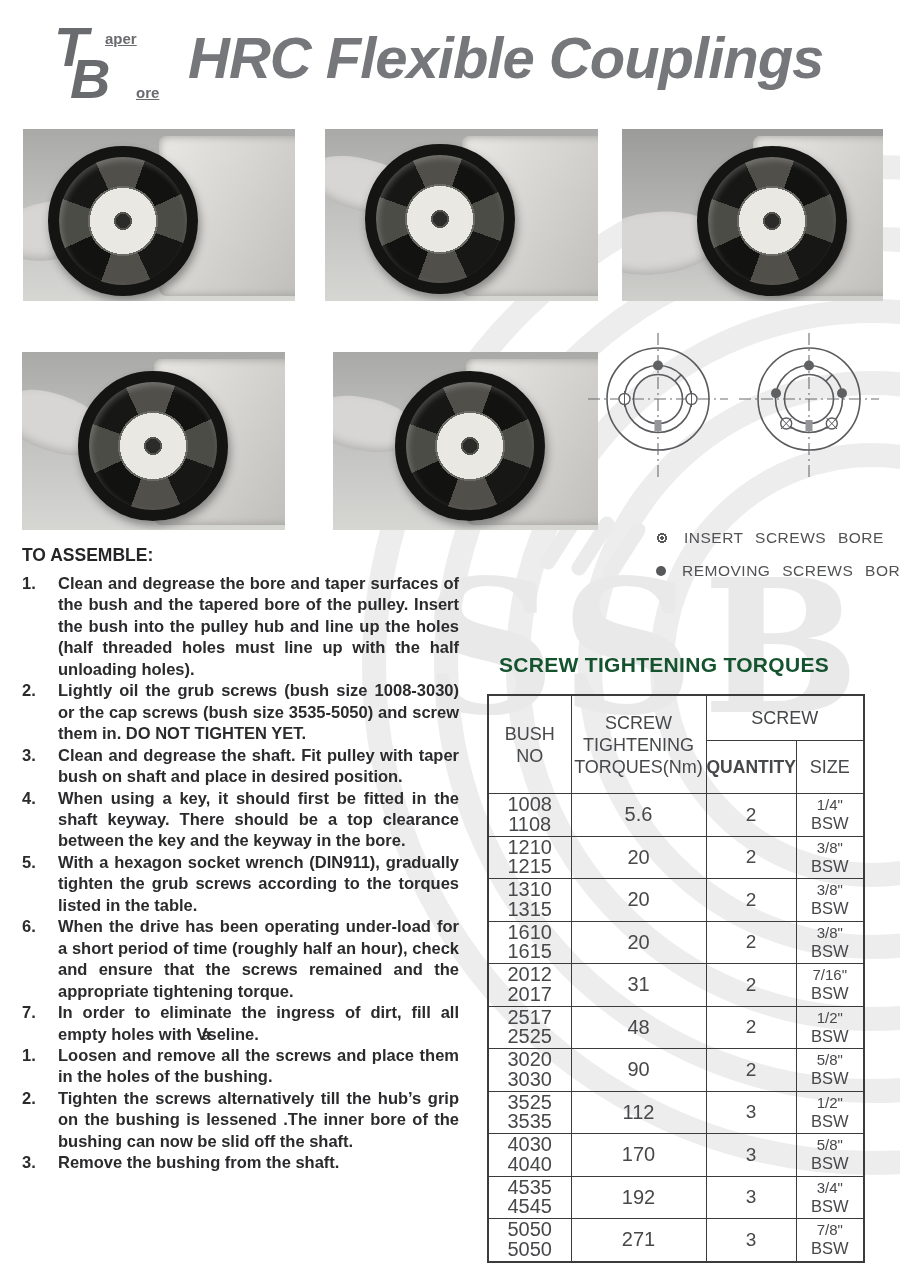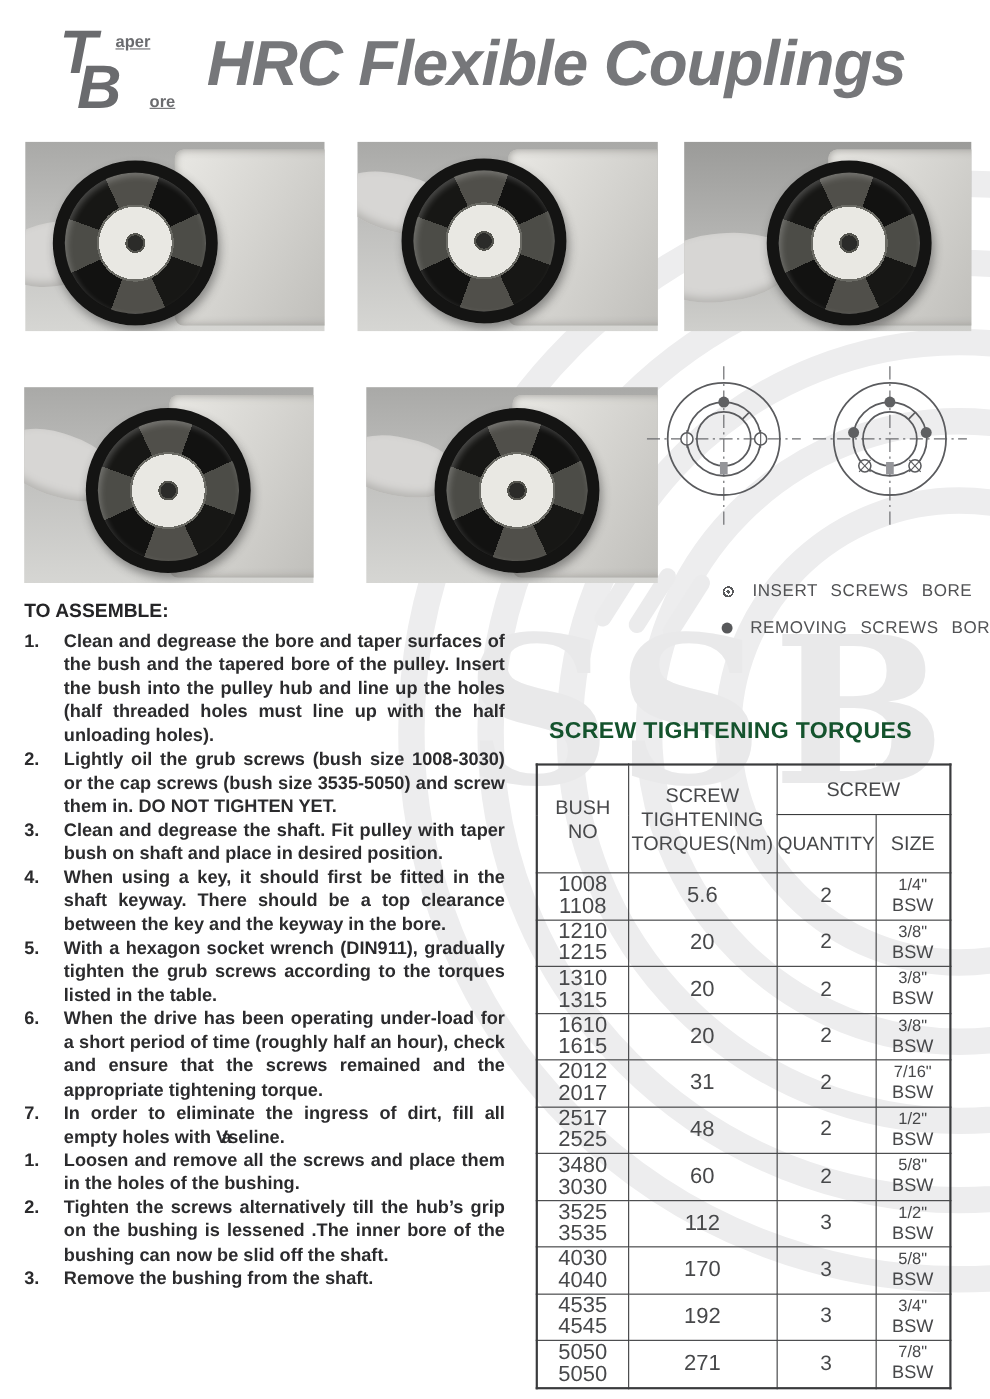--- a/index.html
+++ b/index.html
@@ -59,21 +59,21 @@
   .glitch{display:inline-block;position:relative;}
   .glitch .ov{position:absolute;left:5px;top:0;}
   
   .table-title{position:absolute;left:499px;top:653px;font-size:21px;color:#14532d;letter-spacing:.3px;z-index:1;white-space:nowrap;font-weight:bold;}
   table.torque{position:absolute;left:487px;top:694px;width:376px;border-collapse:collapse;table-layout:fixed;z-index:1;
     border:2.5px solid #3a3b3d;color:#47484a;}
   table.torque th,table.torque td{border:1.5px solid #3a3b3d;padding:0;text-align:center;vertical-align:middle;background:transparent;}
   th.th-bush span,th.th-torque span{display:block;}
   th.th-bush,th.th-torque{font-size:18px;font-weight:normal;line-height:22px;}
   th.th-screw{font-size:18px;font-weight:normal;height:44px;}
-  th.th-qty{font-size:17.5px;font-weight:normal;height:52px;}
+  th.th-qty{font-size:17.5px;font-weight:bold;height:52px;}
   th.th-size{font-size:18px;font-weight:normal;height:52px;}
   td{height:41.5px;}
   .td-bush div{font-size:20px;line-height:19.5px;}
   .td-nm{font-size:20px;}
   .td-qty{font-size:19px;}
   .td-size .sz{font-size:15px;line-height:18px;}
   .td-size .th-bsw{font-size:16.5px;line-height:19px;}
 </style>
 </head>
 <body>
@@ -325,24 +325,24 @@
         </td>
         <td class="td-nm">48</td>
         <td class="td-qty">2</td>
         <td class="td-size">
           <div class="sz">1/2"</div>
           <div class="th-bsw">BSW</div>
         </td>
       </tr>
       <tr>
         <td class="td-bush">
-          <div>3480</div>
+          <div>3020</div>
           <div>3030</div>
         </td>
-        <td class="td-nm">60</td>
+        <td class="td-nm">90</td>
         <td class="td-qty">2</td>
         <td class="td-size">
           <div class="sz">5/8"</div>
           <div class="th-bsw">BSW</div>
         </td>
       </tr>
       <tr>
         <td class="td-bush">
           <div>3525</div>
           <div>3535</div>

